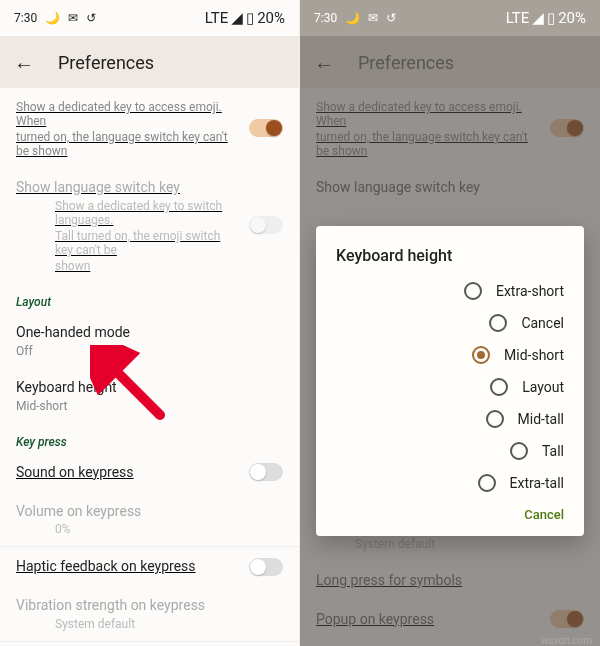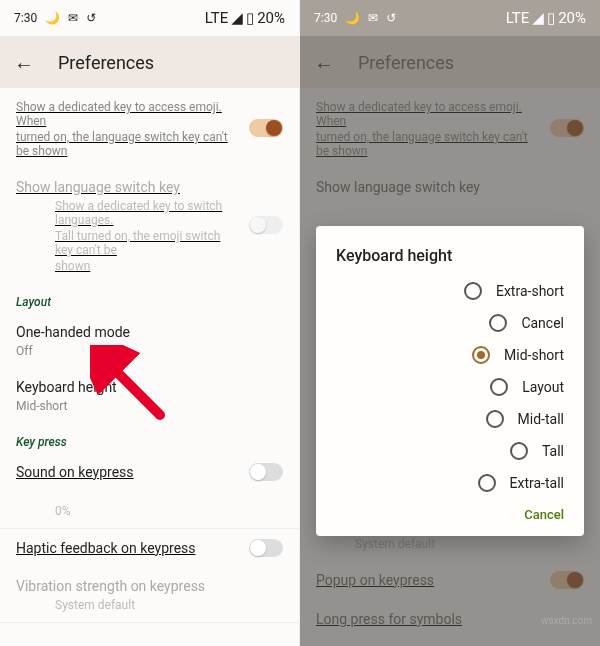--- a/index.html
+++ b/index.html
@@ -33,21 +33,21 @@
   .dim { position:absolute; inset:0; background: rgba(80,75,70,0.6); }
   .dialog { position:absolute; left:16px; right:16px; top:190px; background:#fffefb; border-radius:4px; box-shadow:0 8px 24px rgba(0,0,0,0.25); padding: 16px 6px 6px 6px; }
   .dlg-title { font-size: 16px; font-weight:500; color:#222; padding: 4px 14px 10px 14px; }
   .opt { display:flex; align-items:center; gap: 14px; padding: 7px 14px; justify-content: flex-end; }
   .radio { width:18px; height:18px; border:2px solid #555; border-radius:50%; position:relative; flex:0 0 auto; }
   .radio.sel { border-color:#a06a30; }
   .radio.sel::after { content:''; position:absolute; inset:3px; background:#a06a30; border-radius:50%; }
   .opt .olabel { font-size:14px; color:#222; }
   .dlg-actions { display:flex; justify-content:flex-end; padding: 8px 14px 8px 14px; }
   .btn-cancel { color:#4d7c0f; font-size:13px; font-weight:500; }
-  .wm { position:absolute; right:8px; bottom:20px; font-size:10px; color:#aaa; }
+  .wm { position:absolute; right:8px; bottom:0; font-size:10px; color:#aaa; }
   .dim-content .row .rt, .dim-content .titlebar .title { color:#666; }
 </style>
 </head>
 <body>
 
 <div class="container">
 
   <div class="phone">
     <div class="statusbar">
       <div class="sb-left">
@@ -109,20 +109,21 @@
       <div class="row withtoggle">
         <div class="txtcol">
             <div class="rt">Sound on keypress</div>
           </div>
         <div class="toggle">
             <div class="knob"></div>
           </div>
       </div>
 
       <div class="row disabled">
+        <div class="rt">Volume on keypress</div>
         <div class="rs">0%</div>
       </div>
       <div class="divider"></div>
 
       <div class="row withtoggle">
         <div class="txtcol">
             <div class="rt">Haptic feedback on keypress</div>
           </div>
         <div class="toggle">
             <div class="knob"></div>
@@ -191,31 +192,31 @@
           <div class="row">
             <div class="rt">K</div>
           </div>
           <div style="height:40px;"></div>
           <div class="row disabled">
             <div class="rt">Vibration strength on keypress</div>
             <div class="rs">System default</div>
           </div>
           <div class="row withtoggle">
             <div class="txtcol">
+                <div class="rt">Long press for symbols</div>
+              </div>
+          </div>
+          <div class="row withtoggle">
+            <div class="txtcol">
                 <div class="rt">Popup on keypress</div>
               </div>
             <div class="toggle on">
                 <div class="knob"></div>
               </div>
           </div>
-          <div class="row withtoggle">
-            <div class="txtcol">
-                <div class="rt">Long press for symbols</div>
-              </div>
-          </div>
         </div>
       </div>
 
       <div class="dim"></div>
 
       <div class="dialog">
         <div class="dlg-title">Keyboard height</div>
         <div class="opt">
           <div class="radio"></div>
           <div class="olabel">Extra-short</div>

